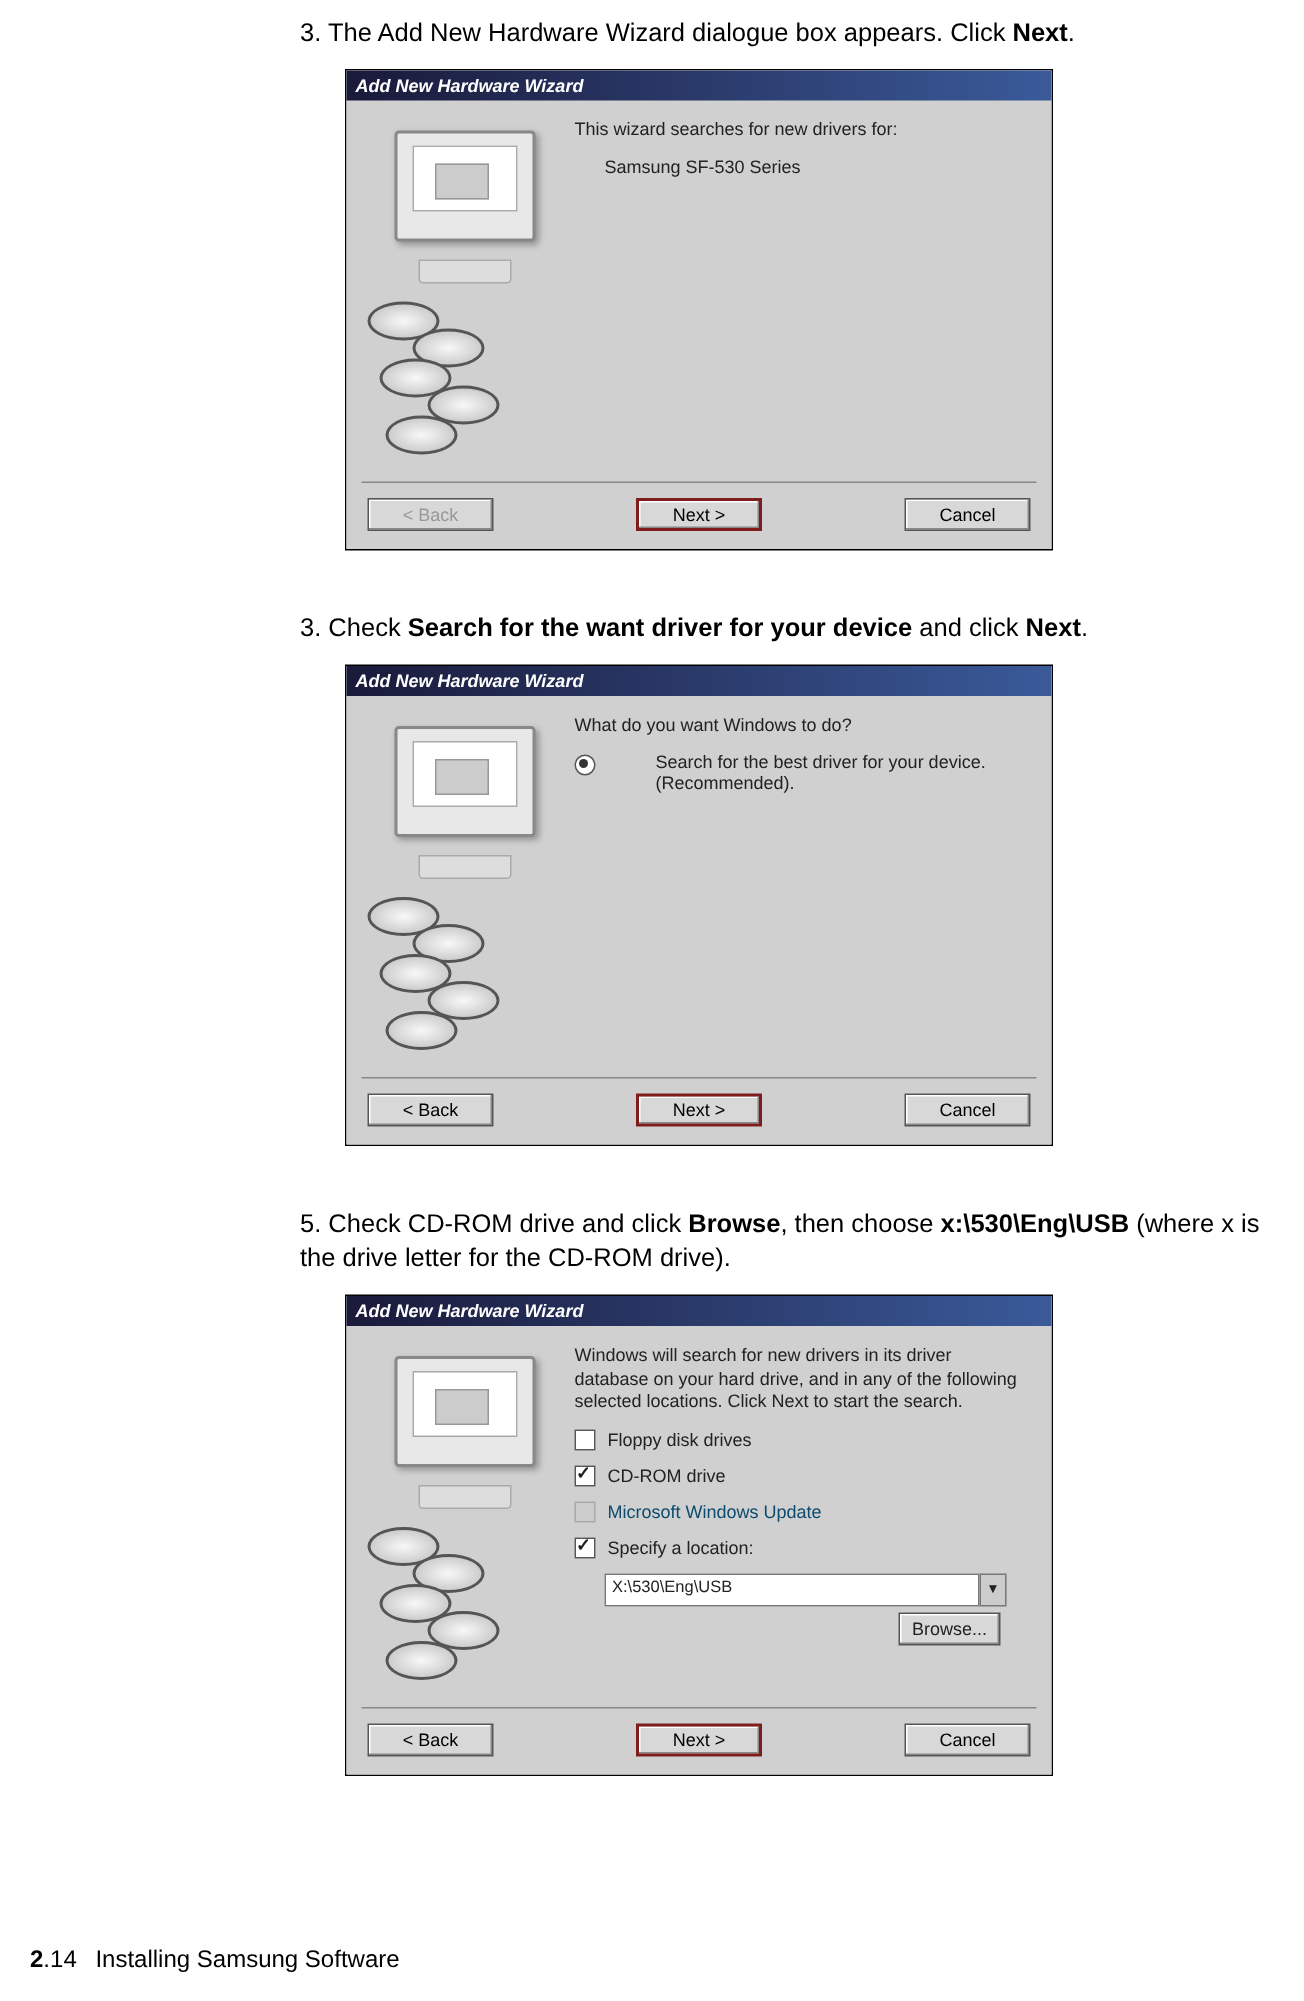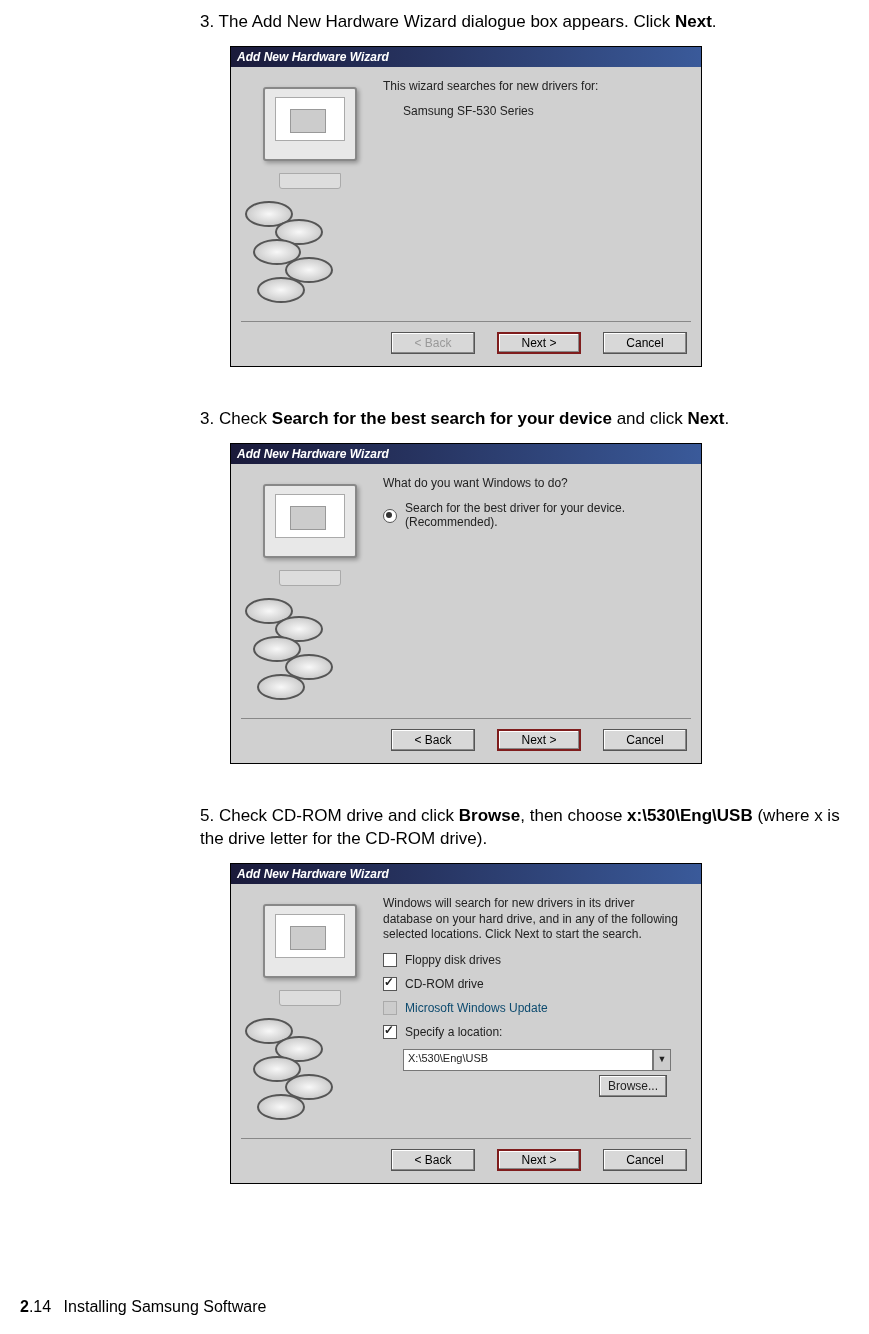--- a/index.html
+++ b/index.html
@@ -106,22 +106,23 @@
     }
     .content-col .line {
       margin-bottom: 10px;
       line-height: 1.3;
     }
     .indent {
       margin-left: 20px;
     }
     .radio-row {
       display: flex;
-      align-items: center;
+      align-items: flex-start;
       margin-bottom: 14px;
+      gap: 32px;
     }
     .radio {
       width: 12px; height: 12px;
       border: 1px solid #555;
       border-radius: 50%;
       background: #fff;
       margin-right: 8px;
       margin-top: 2px;
       flex: none;
       position: relative;
@@ -182,21 +183,21 @@
       text-align: right;
       padding-right: 20px;
       margin-bottom: 6px;
     }
     .divider {
       border-top: 1px solid #888;
       margin: 4px 10px 0 10px;
     }
     .button-row {
       display: flex;
-      justify-content: flex-end;
+      justify-content: space-between;
       gap: 22px;
       padding: 10px 14px 12px 14px;
     }
     .btn {
       background: #d8d8d8;
       border: 1px solid #555;
       box-shadow: inset -1px -1px 0 #888, inset 1px 1px 0 #fff;
       font-size: 12px;
       padding: 3px 8px;
       min-width: 66px;
@@ -255,21 +256,21 @@
       <div class="button-row">
         <div class="btn disabled">&lt; Back</div>
         <div class="btn default">Next &gt;</div>
         <div class="btn">Cancel</div>
       </div>
     </div>
   </div>
 
   
   <div class="instruction">
-    <span>3. Check </span><b>Search for the best search for your device</b><span> and click </span><b>Next</b><span>.</span>
+    <span>3. Check </span><b>Search for the want driver for your device</b><span> and click </span><b>Next</b><span>.</span>
   </div>
 
   <div class="dialog-wrap">
     <div class="dialog">
       <div class="titlebar">Add New Hardware Wizard</div>
       <div class="dialog-body">
         <div class="graphic-col">
           <div class="monitor"></div>
           <div class="base"></div>
           <div class="discs">

